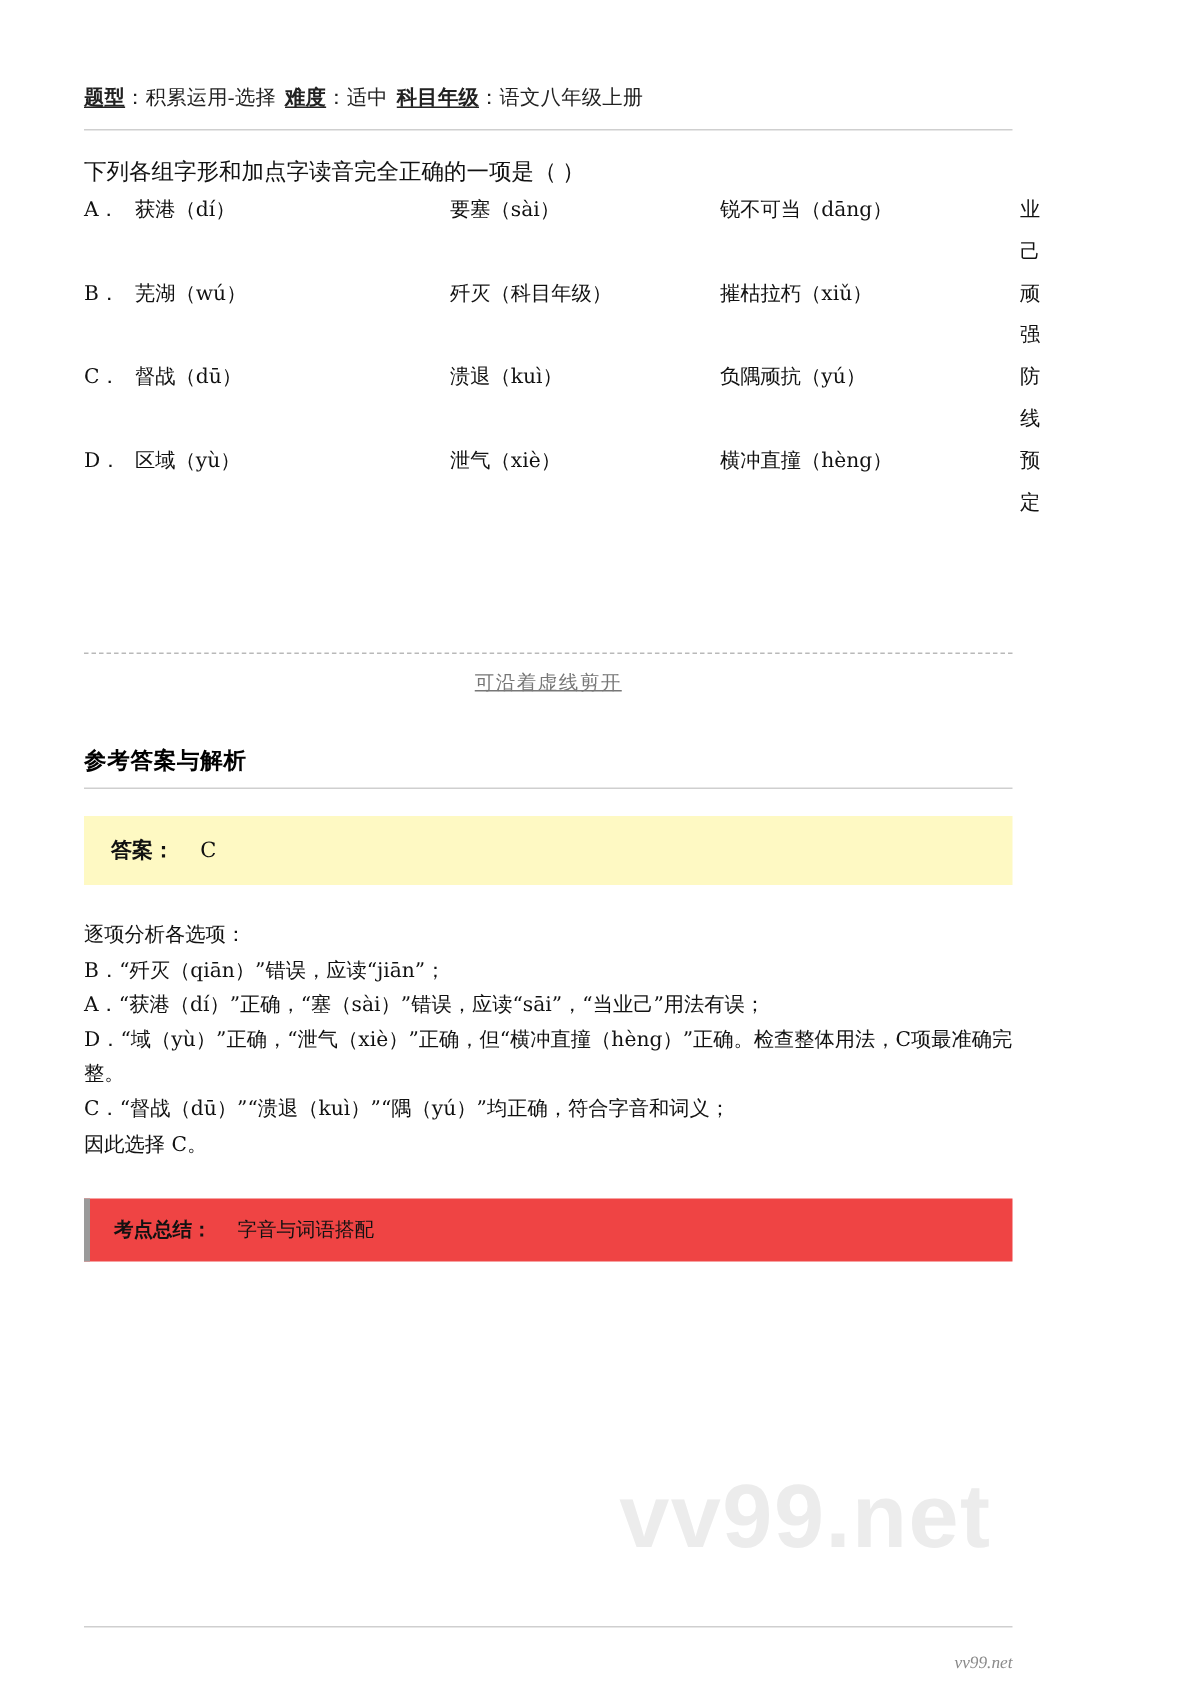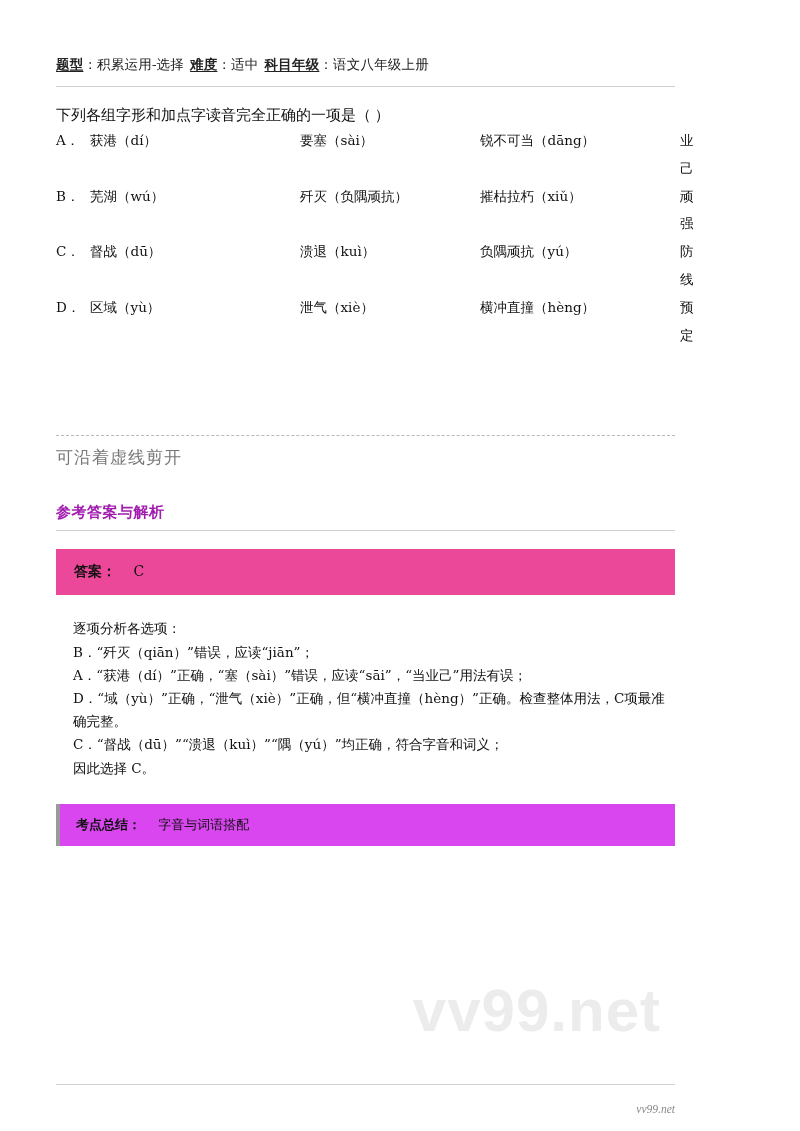--- a/index.html
+++ b/index.html
@@ -72,44 +72,46 @@
   
   .cut-area {
     margin-top: 86px;
   }
   .dashed {
     border: 0;
     border-top: 1px dashed #b9b9b9;
     margin: 0 0 10px 0;
   }
   .cut-text {
-    font-size: 17px;
+    text-align: center;
+    font-size: 13px;
     color: #777;
     letter-spacing: 1px;
+    text-decoration: underline;
   }
 
   
   .answer-section {
     margin-top: 34px;
   }
   .section-title {
     font-size: 15px;
     font-weight: bold;
-    color: #a21caf;
+    color: #000000;
     padding-bottom: 8px;
     letter-spacing: 0.5px;
   }
   .section-rule {
     border: 0;
     border-top: 1px solid #cfcfcf;
     margin: 0 0 18px 0;
   }
 
   .answer-box {
-    background: #ec4899;
+    background: #fef9c3;
     padding: 14px 18px;
     font-size: 14px;
     color: #111;
     margin-bottom: 22px;
   }
   .answer-box .lbl {
     font-weight: bold;
   }
   .answer-box .val {
     margin-left: 14px;
@@ -120,27 +122,26 @@
     font-size: 13.5px;
     font-weight: bold;
     color: #111;
     margin-bottom: 8px;
   }
   .analysis-body {
     font-size: 13.5px;
     line-height: 1.72;
     color: #111;
     font-family: "DejaVu Serif", "Liberation Serif", serif;
-    margin-left: 17px;
   }
   .analysis-body p { margin: 0; }
 
   .summary-box {
     margin-top: 24px;
-    background: #d946ef;
+    background: #ef4444;
     border-left: 4px solid #9a9a9a;
     padding: 12px 16px;
     font-size: 13px;
     color: #111;
   }
   .summary-box .lbl { font-weight: bold; }
   .summary-box .val { margin-left: 14px; }
 
   
   .watermark {
@@ -189,21 +190,21 @@
       <span class="opt-letter">A．</span>
       <span class="opt-c1">获港（dí）</span>
       <span class="opt-c2">要塞（sài）</span>
       <span class="opt-c3">锐不可当（dāng）</span>
       <span class="opt-c4">业己</span>
     </div>
 
     <div class="opt-row">
       <span class="opt-letter">B．</span>
       <span class="opt-c1">芜湖（wú）</span>
-      <span class="opt-c2">歼灭（负隅顽抗）</span>
+      <span class="opt-c2">歼灭（科目年级）</span>
       <span class="opt-c3">摧枯拉朽（xiǔ）</span>
       <span class="opt-c4">顽强</span>
     </div>
 
     <div class="opt-row">
       <span class="opt-letter">C．</span>
       <span class="opt-c1">督战（dū）</span>
       <span class="opt-c2">溃退（kuì）</span>
       <span class="opt-c3">负隅顽抗（yú）</span>
       <span class="opt-c4">防线</span>

